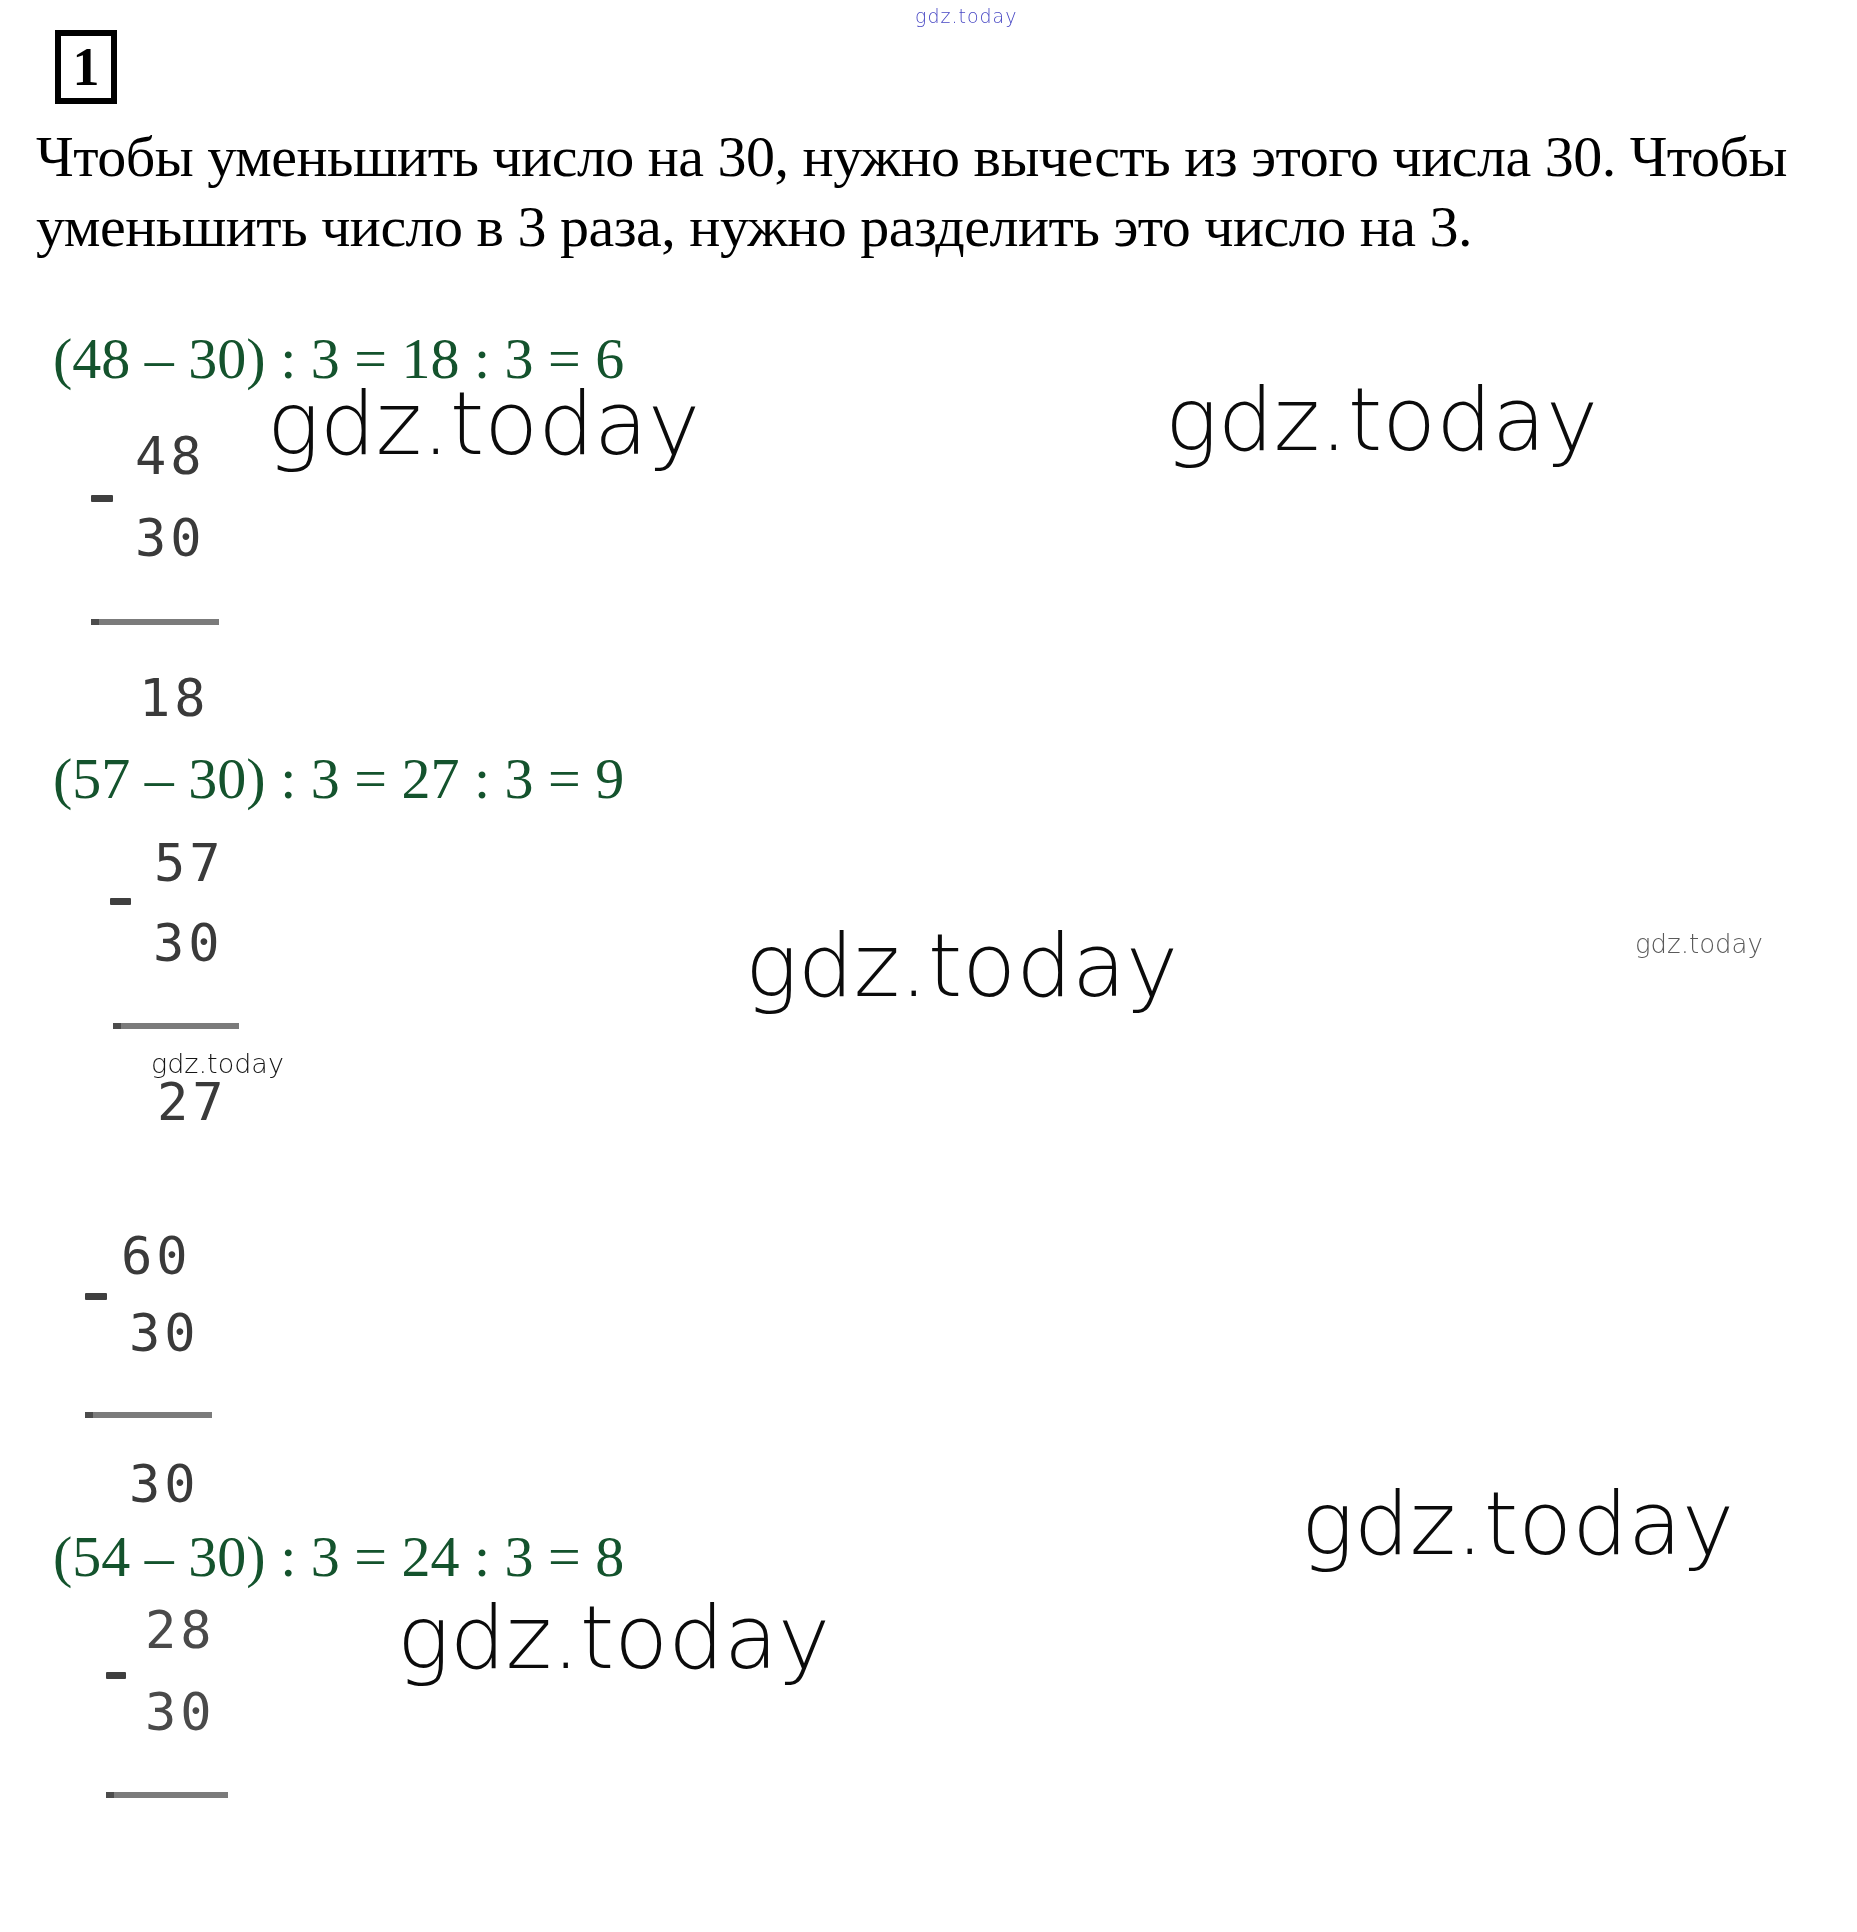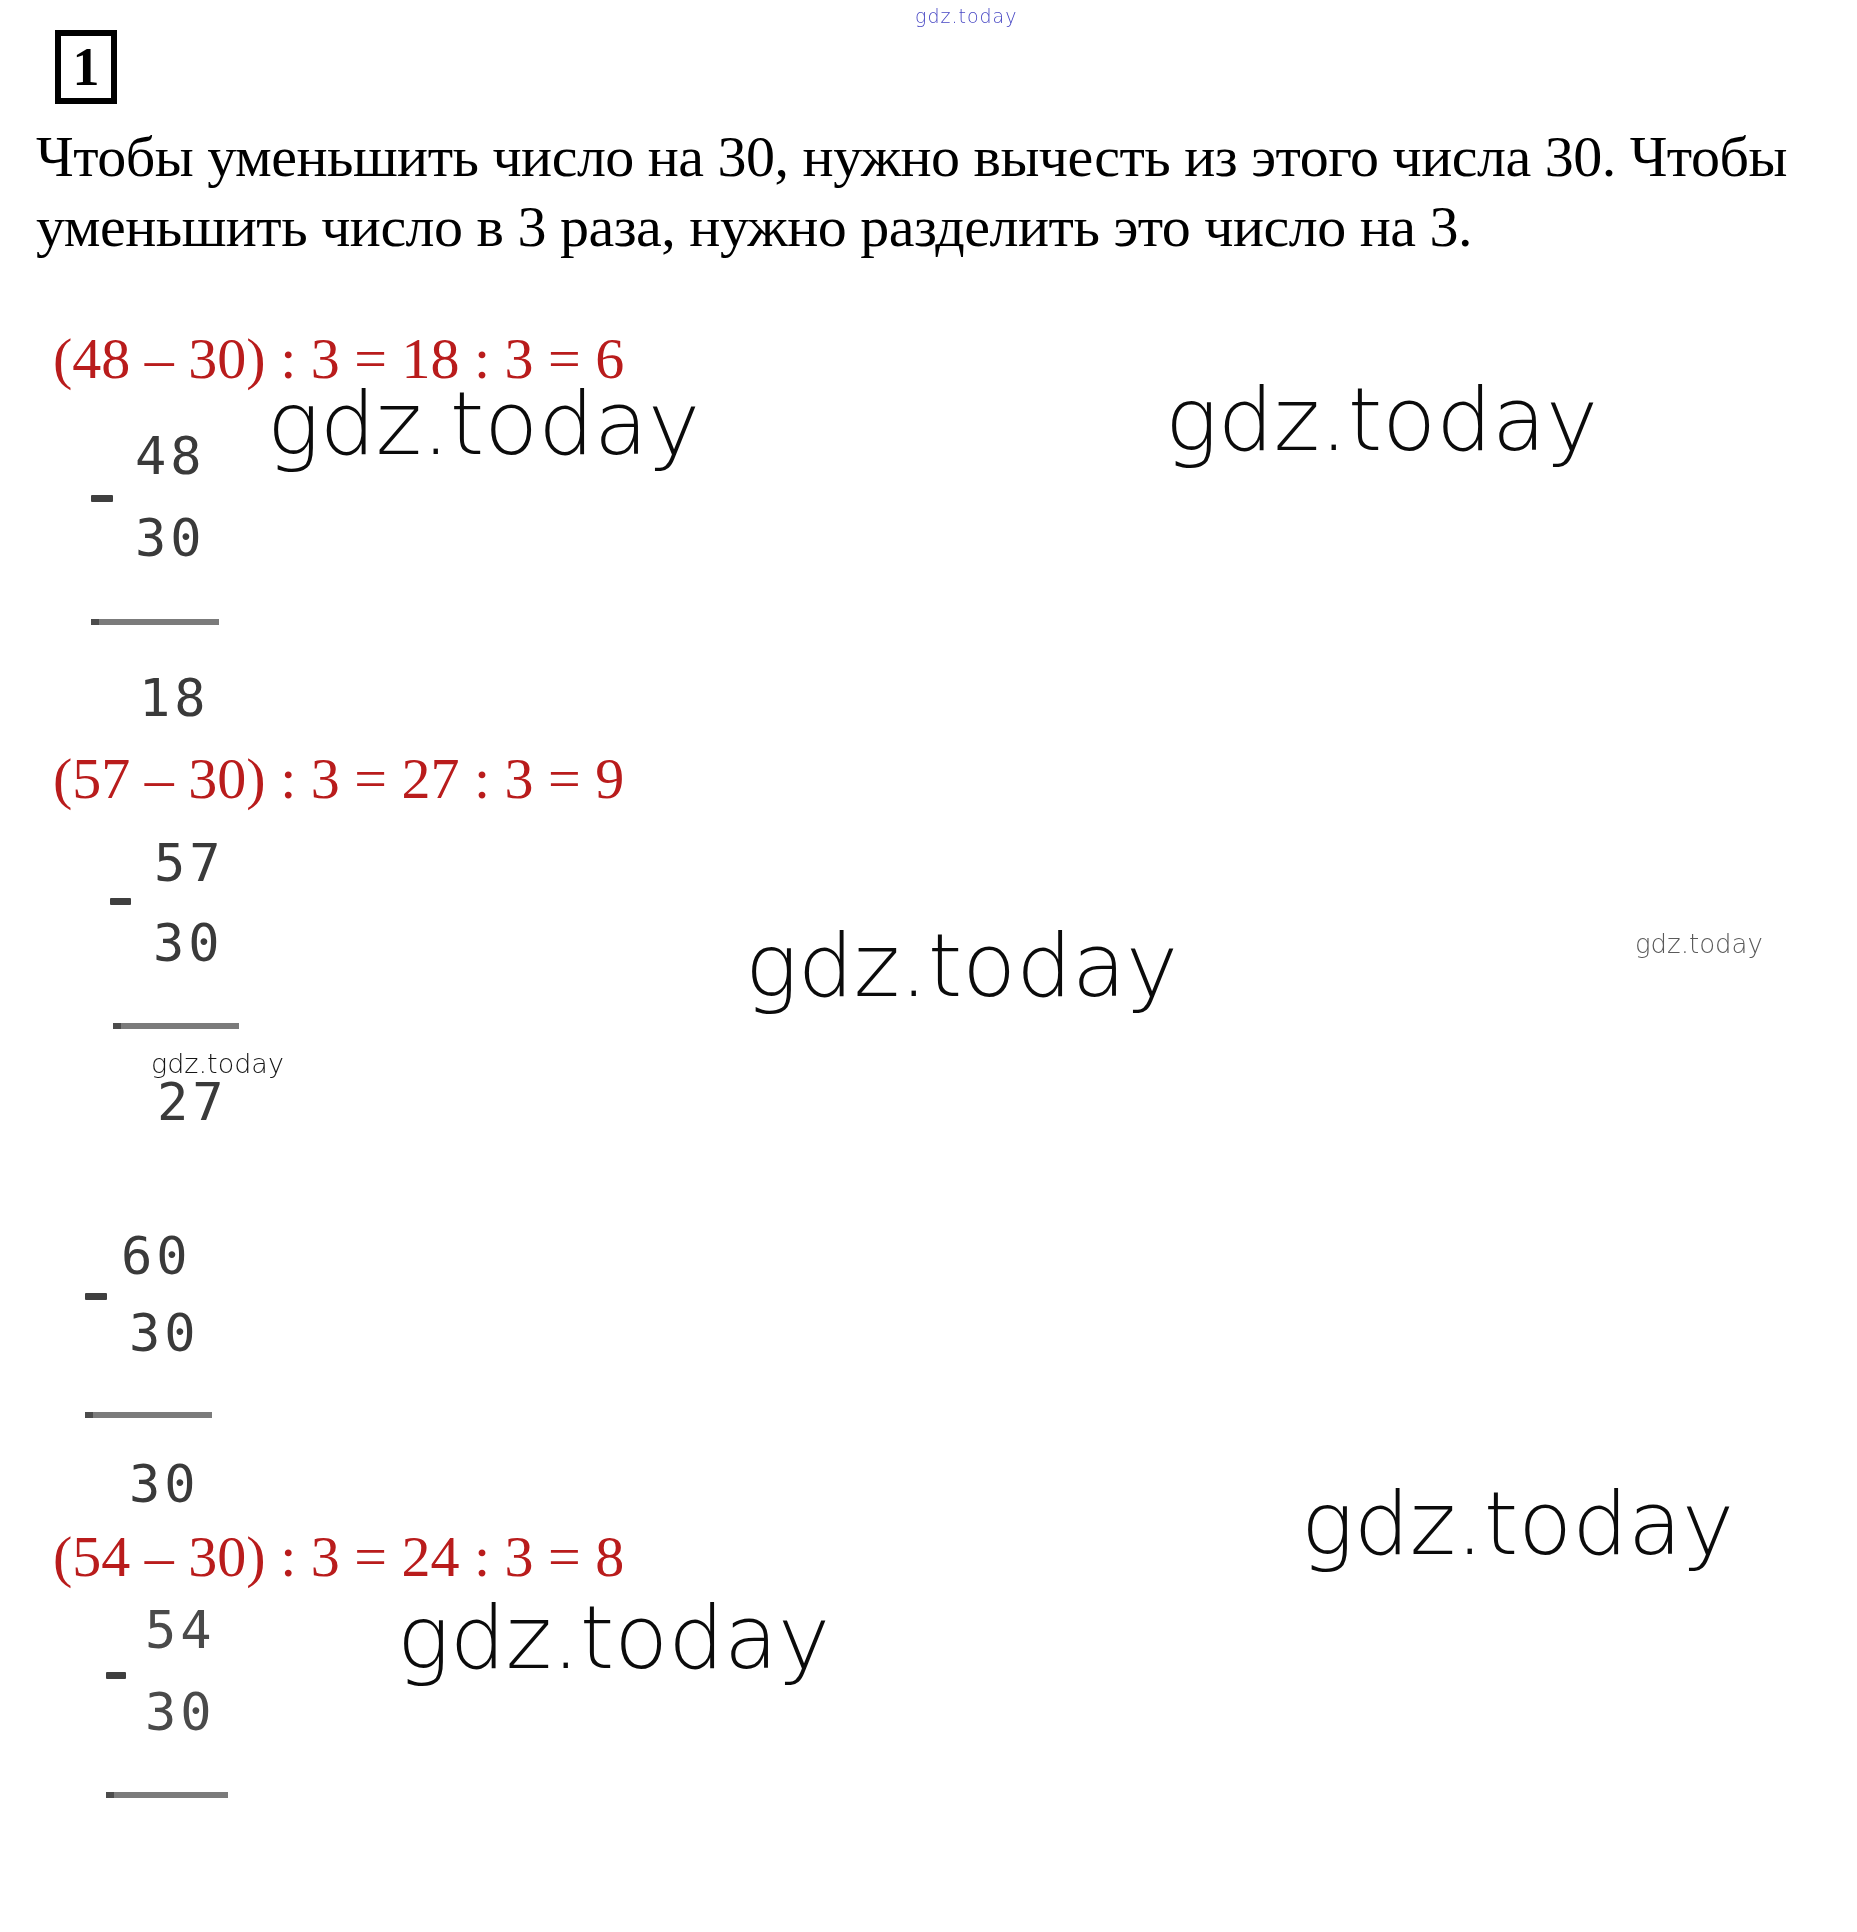--- a/index.html
+++ b/index.html
@@ -24,21 +24,21 @@
   }
   
   .explanation{
     position:absolute;left:7px;top:122px;width:1830px;margin:0;
     font-size:58px;line-height:70px;color:#000;
     letter-spacing:-0.5px;
   }
   
   .equation{
     position:absolute;left:24px;
-    font-size:58px;line-height:1;color:#b91c1c;
+    font-size:58px;line-height:1;color:#14532d;
     white-space:nowrap;
   }
   
   .col-num{
     position:absolute;
     font-family:"DejaVu Sans Mono","Liberation Mono",monospace;
     font-size:52px;line-height:1;color:#3a3a3a;
     letter-spacing:4px;white-space:nowrap;
   }
   .col-num.lighter{color:#4a4a4a;}
@@ -96,21 +96,21 @@
   <span class="wm wm-big" style="left:716px;top:922px">gdz.today</span>
   <span class="wm wm-small-gray" style="left:1606px;top:931px">gdz.today</span>
 
   <div class="col-num" style="left:92px;top:1230px">60</div>
   <div class="minus" style="left:56px;top:1293px;width:22px"></div>
   <div class="col-num" style="left:100px;top:1307px">30</div>
   <div class="rule" style="left:56px;top:1412px;width:127px"></div>
   <div class="col-num" style="left:100px;top:1458px">30</div>
 
   <div class="equation" style="top:1528px">(54 – 30) : 3 = 24 : 3 = 8</div>
-  <div class="col-num lighter" style="left:116px;top:1604px">54</div>
+  <div class="col-num lighter" style="left:116px;top:1604px">28</div>
   <div class="minus" style="left:77px;top:1672px;width:20px"></div>
   <div class="col-num lighter" style="left:116px;top:1686px">30</div>
   <div class="rule" style="left:77px;top:1792px;width:122px"></div>
   <div class="col-num lighter" style="left:116px;top:1843px">24</div>
 
   <span class="wm wm-big" style="left:1272px;top:1480px">gdz.today</span>
   <span class="wm wm-big" style="left:368px;top:1594px">gdz.today</span>
 
 </div>
 

